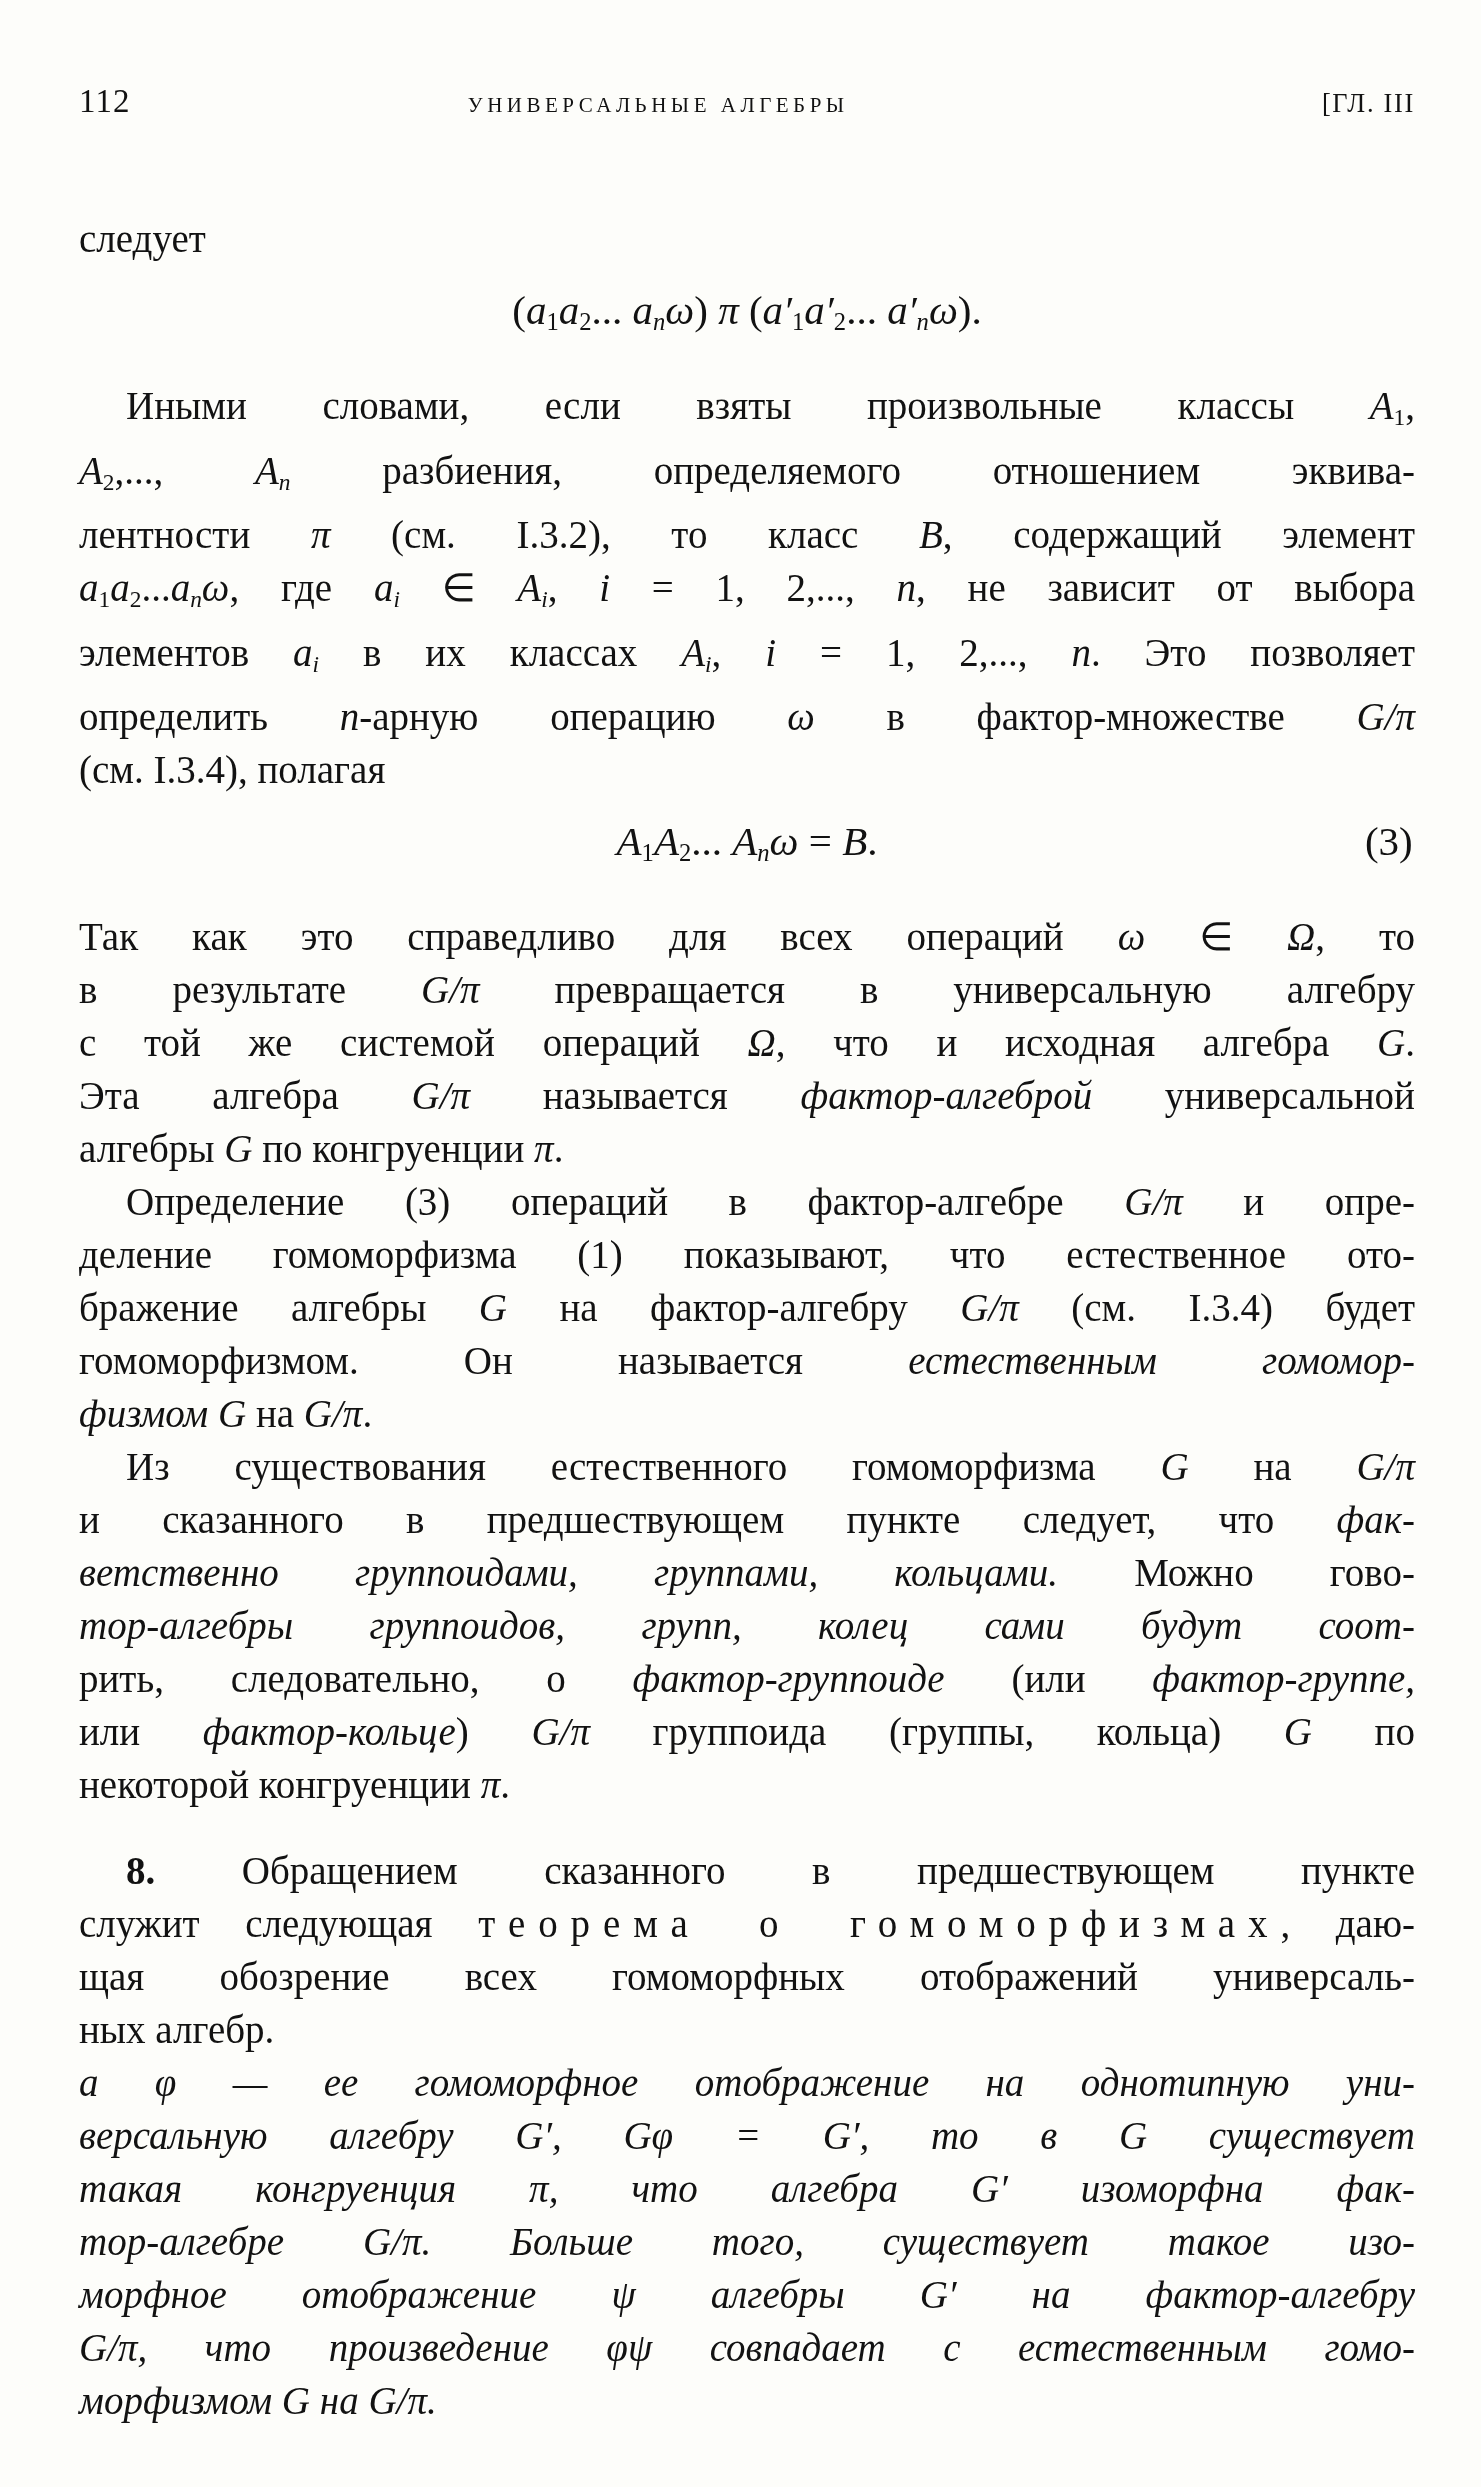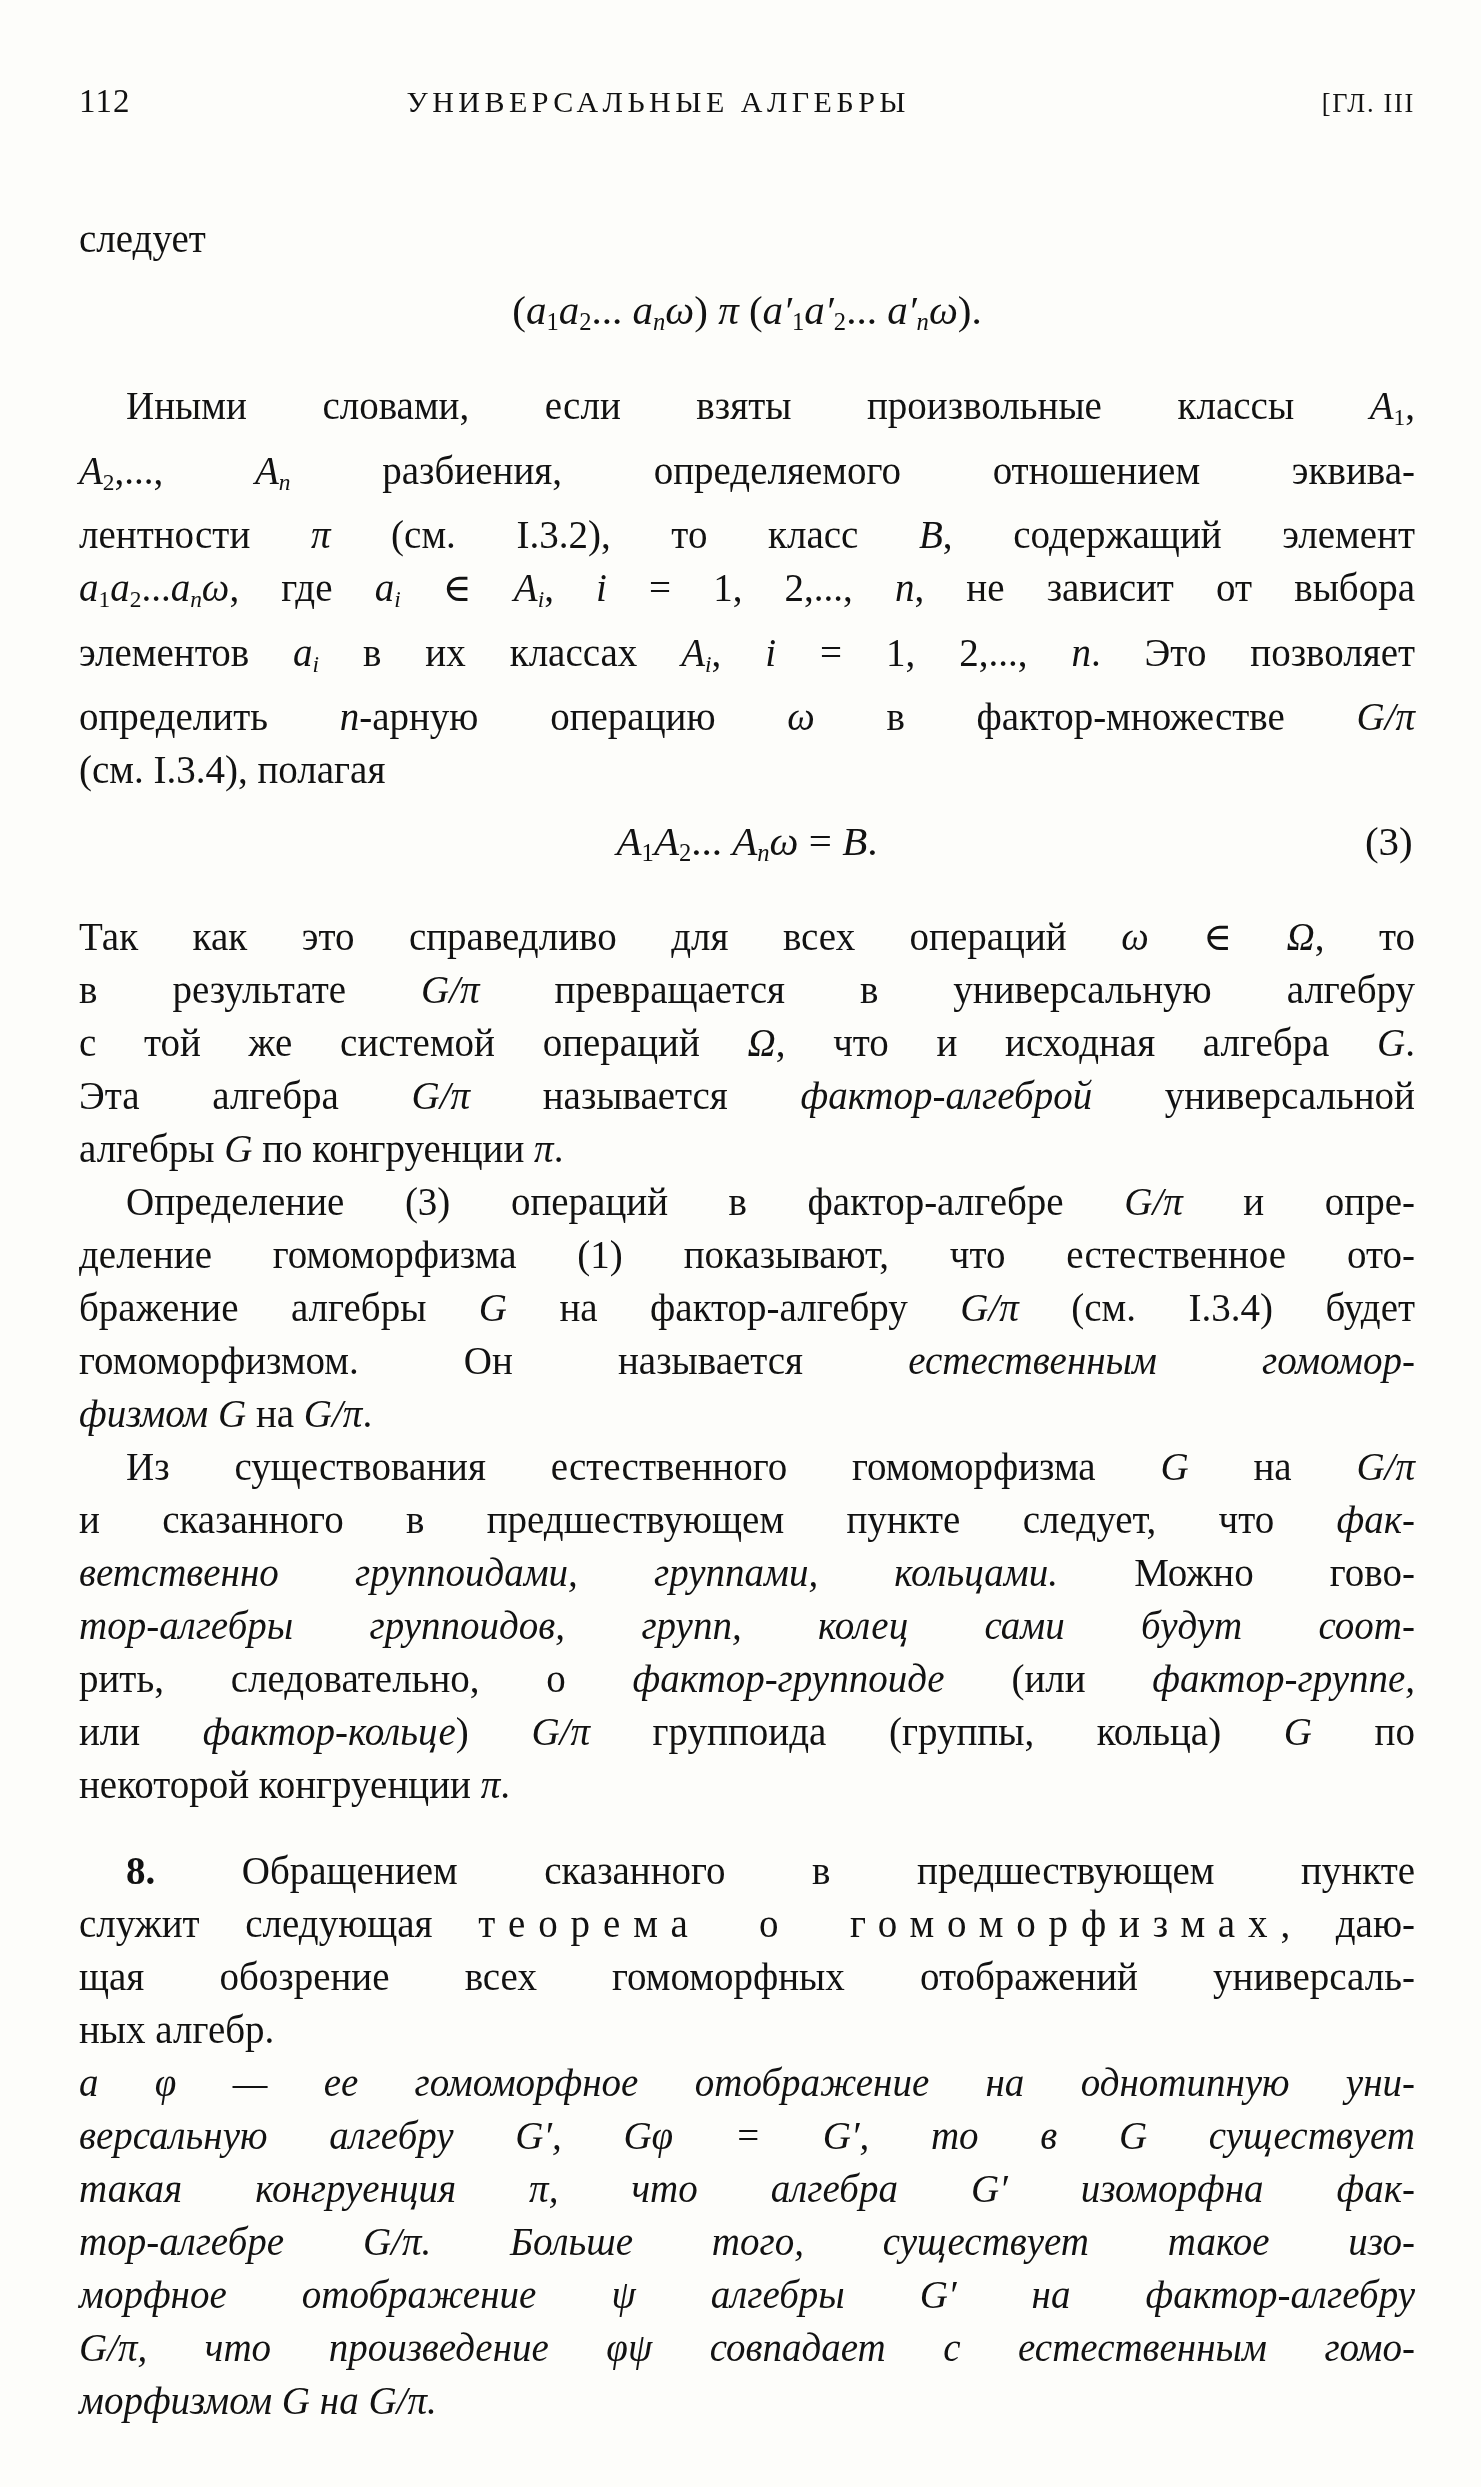--- a/index.html
+++ b/index.html
@@ -23,34 +23,35 @@
   .header {
     display: flex;
     justify-content: space-between;
     align-items: baseline;
   }
   .page-num {
     font-size: 33px;
     letter-spacing: 1.1px;
   }
   .running-title {
-    font-size: 30px;
+    font-size: 21px;
     letter-spacing: 4.5px;
     transform: translateX(-68px);
   }
   .chapter-mark {
     font-size: 26.4px;
     letter-spacing: 1.7px;
   }
   .blocks > .block:first-child {
     margin-top: 92px;
   }
   .block.para {
     font-size: 39px;
     line-height: 53px;
+    font-family: Liberation Serif, serif;
   }
   .line {
     text-align: justify;
     text-align-last: justify;
   }
   .line.last {
     text-align-last: left;
   }
   .line.indent {
     text-indent: 47px;

